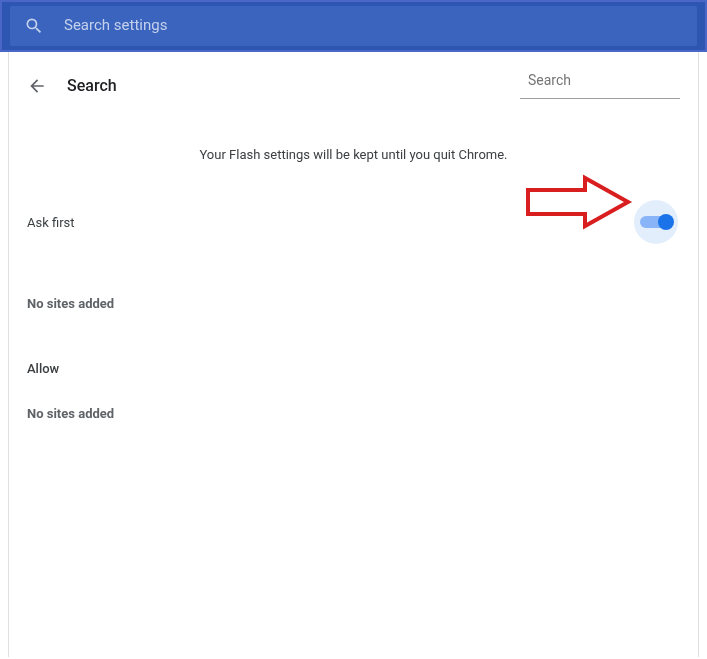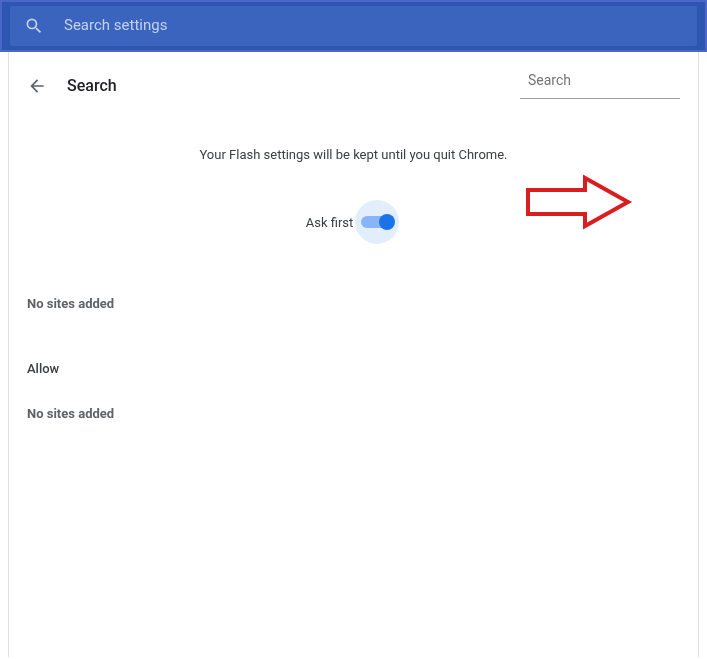--- a/index.html
+++ b/index.html
@@ -101,21 +101,21 @@
     }
     .info-text {
       font-size: 13px;
       color: #3c4043;
       margin-bottom: 36px;
       text-align: center;
     }
     .toggle-row {
       display: flex;
       align-items: center;
-      justify-content: center;
+      justify-content: space-between;
       margin-bottom: 50px;
     }
     .toggle-label {
       font-size: 13px;
       color: #3c4043;
     }
     .toggle-container {
       position: relative;
       width: 48px;
       height: 48px;

